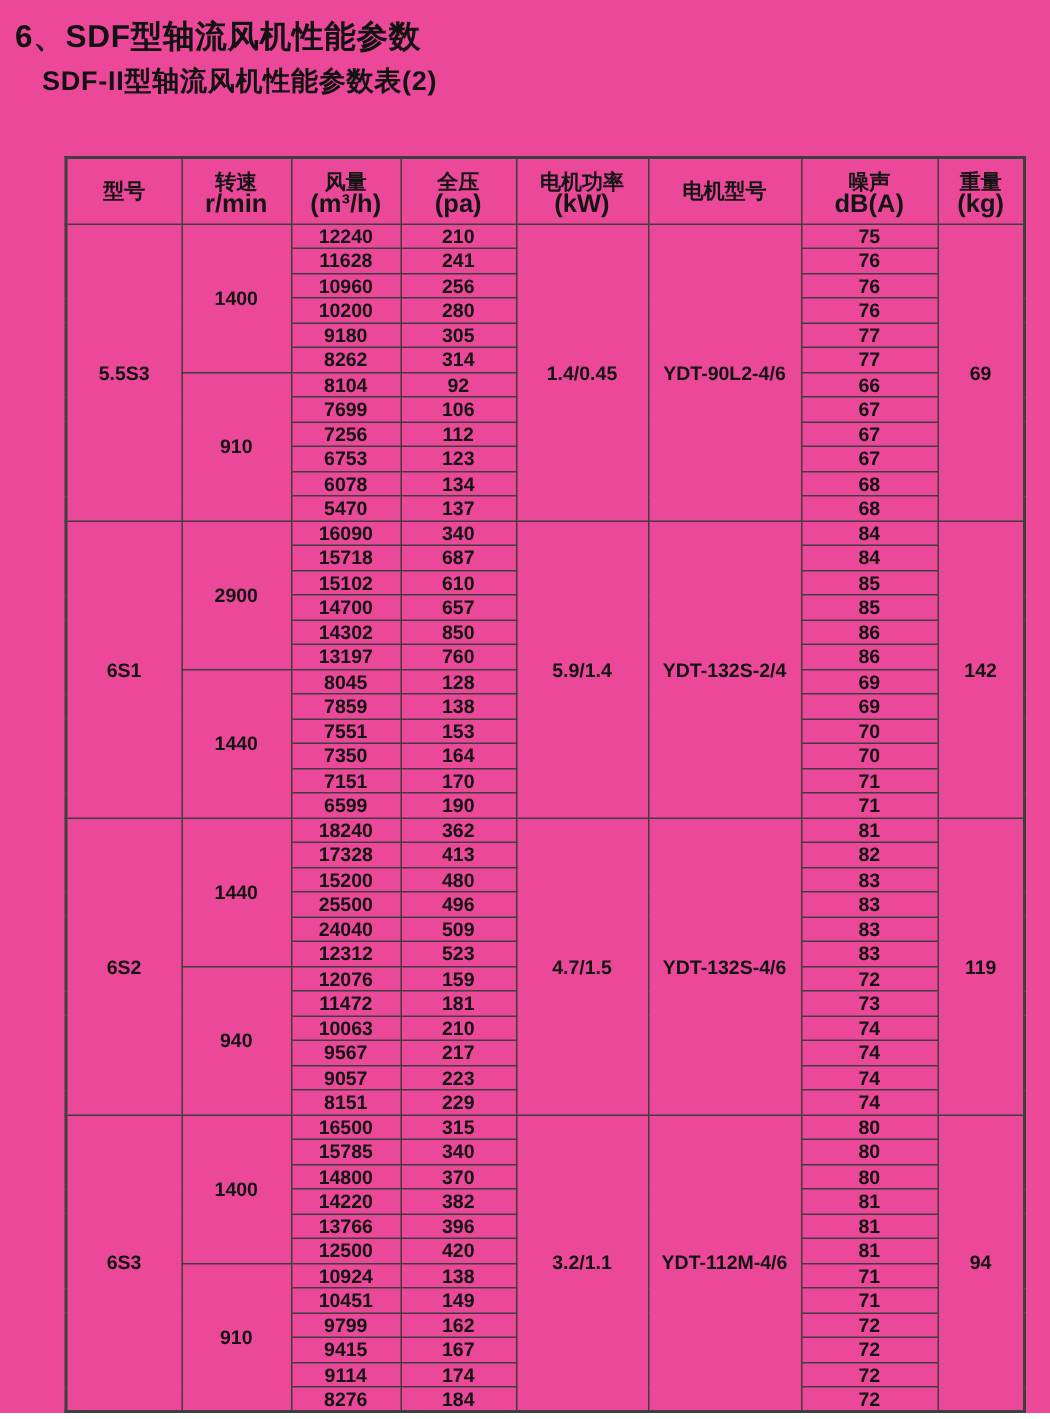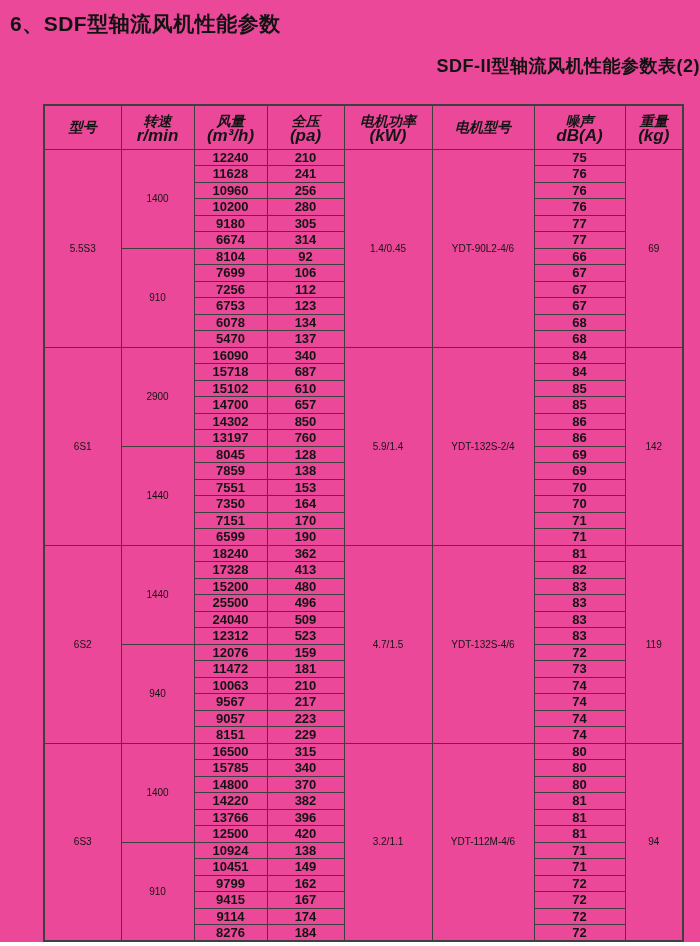--- a/index.html
+++ b/index.html
@@ -22,26 +22,26 @@
     top: 10px;
     margin: 0;
     font-size: 21px;
     font-weight: 700;
     letter-spacing: 0.5px;
     color: #121212;
   }
   .table-title {
     position: absolute;
     left: 0;
-    top: 54px;
+    top: 42px;
     width: 700px;
     margin: 0;
     padding-left: 28px;
     box-sizing: border-box;
-    text-align: right;
+    text-align: left;
     font-size: 18px;
     font-weight: 700;
     letter-spacing: 0.5px;
     color: #121212;
   }
   table.perf {
     position: absolute;
     left: 43px;
     top: 104px;
     width: 639px;
@@ -51,26 +51,26 @@
   }
   table.perf th, table.perf td {
     border: 1px solid #3f3f3f;
     text-align: center;
     vertical-align: middle;
     padding: 0;
     color: #141414;
     overflow: hidden;
     white-space: nowrap;
   }
-  table.perf thead tr { height: 44px; font-style: italic; }
+  table.perf thead tr { height: 44px; }
   table.perf tbody tr { height: 16.5px; }
   th .h1 { font-size: 14px; font-weight: 700; line-height: 16px; }
   th .h2 { font-size: 17px; font-weight: 700; line-height: 13px; }
   td.cell-num { font-size: 13px; font-weight: 700; }
-  td.cell-merged { font-size: 10px; font-weight: 400; }
+  td.cell-merged { font-size: 13px; font-weight: 700; }
 </style>
 </head>
 <body>
 
 <div class="page">
   <h1 class="doc-title">6、SDF型轴流风机性能参数</h1>
   <h2 class="table-title">SDF-II型轴流风机性能参数表(2)</h2>
 
   <table class="perf">
     <colgroup id="perf-colgroup">
@@ -142,21 +142,21 @@
           <td class="cell-num">10200</td>
           <td class="cell-num">280</td>
           <td class="cell-num">76</td>
         </tr>
         <tr>
           <td class="cell-num">9180</td>
           <td class="cell-num">305</td>
           <td class="cell-num">77</td>
         </tr>
         <tr>
-          <td class="cell-num">6674</td>
+          <td class="cell-num">8262</td>
           <td class="cell-num">314</td>
           <td class="cell-num">77</td>
         </tr>
         <tr>
           <td class="cell-merged" rowspan="6">910</td>
           <td class="cell-num">8104</td>
           <td class="cell-num">92</td>
           <td class="cell-num">66</td>
         </tr>
         <tr>

